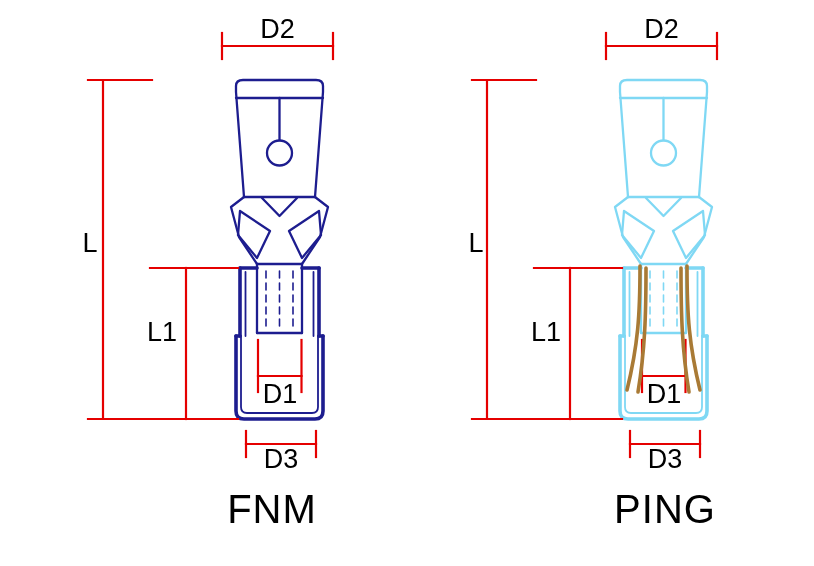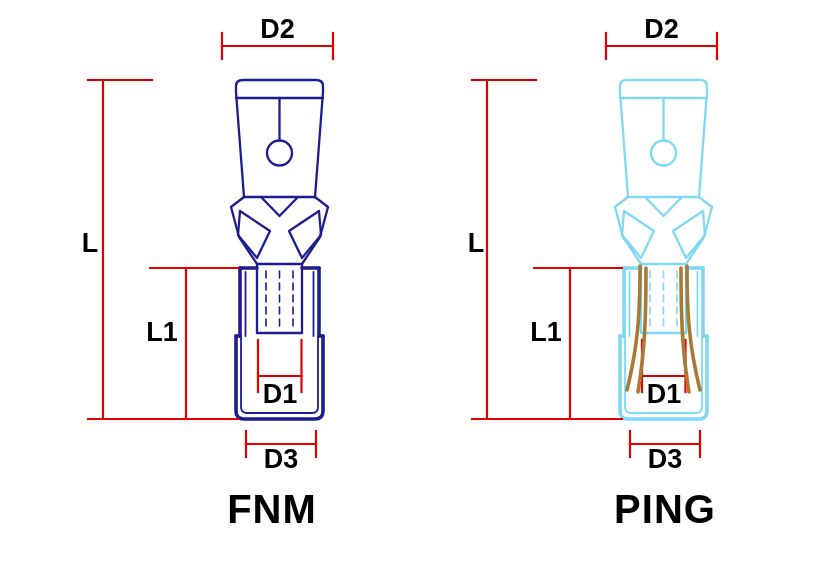--- a/index.html
+++ b/index.html
@@ -2,21 +2,21 @@
 <html style="--navy: #1d1d8f; --cyan: #7fd8f4; --brown: #a97a35; --red: #e50000; --label: #000000; --background: #ffffff;"><head>
 <meta charset="utf-8">
 <style>
   :root{
     --navy:#1d1d8f; --cyan:#7fd8f4; --brown:#a97a35; --red:#e50000;
     --label:#000000; --background:#ffffff;
   }
   html,body{margin:0;padding:0;background:var(--background);}
   .stage{
     width:814px;height:566px;position:relative;background:var(--background);
-    font-family:"Liberation Sans", sans-serif;overflow:hidden;font-weight:bold;
+    font-family:"Liberation Sans", sans-serif;overflow:hidden;
   }
   svg{display:block;}
   .navy{color:var(--navy);}
   .cyan{color:var(--cyan);}
   .dimlabel{
     font-family:"Liberation Sans", sans-serif;
     font-size:27px;fill:var(--label);
   }
   .caption{
     font-family:"Liberation Sans", sans-serif;

